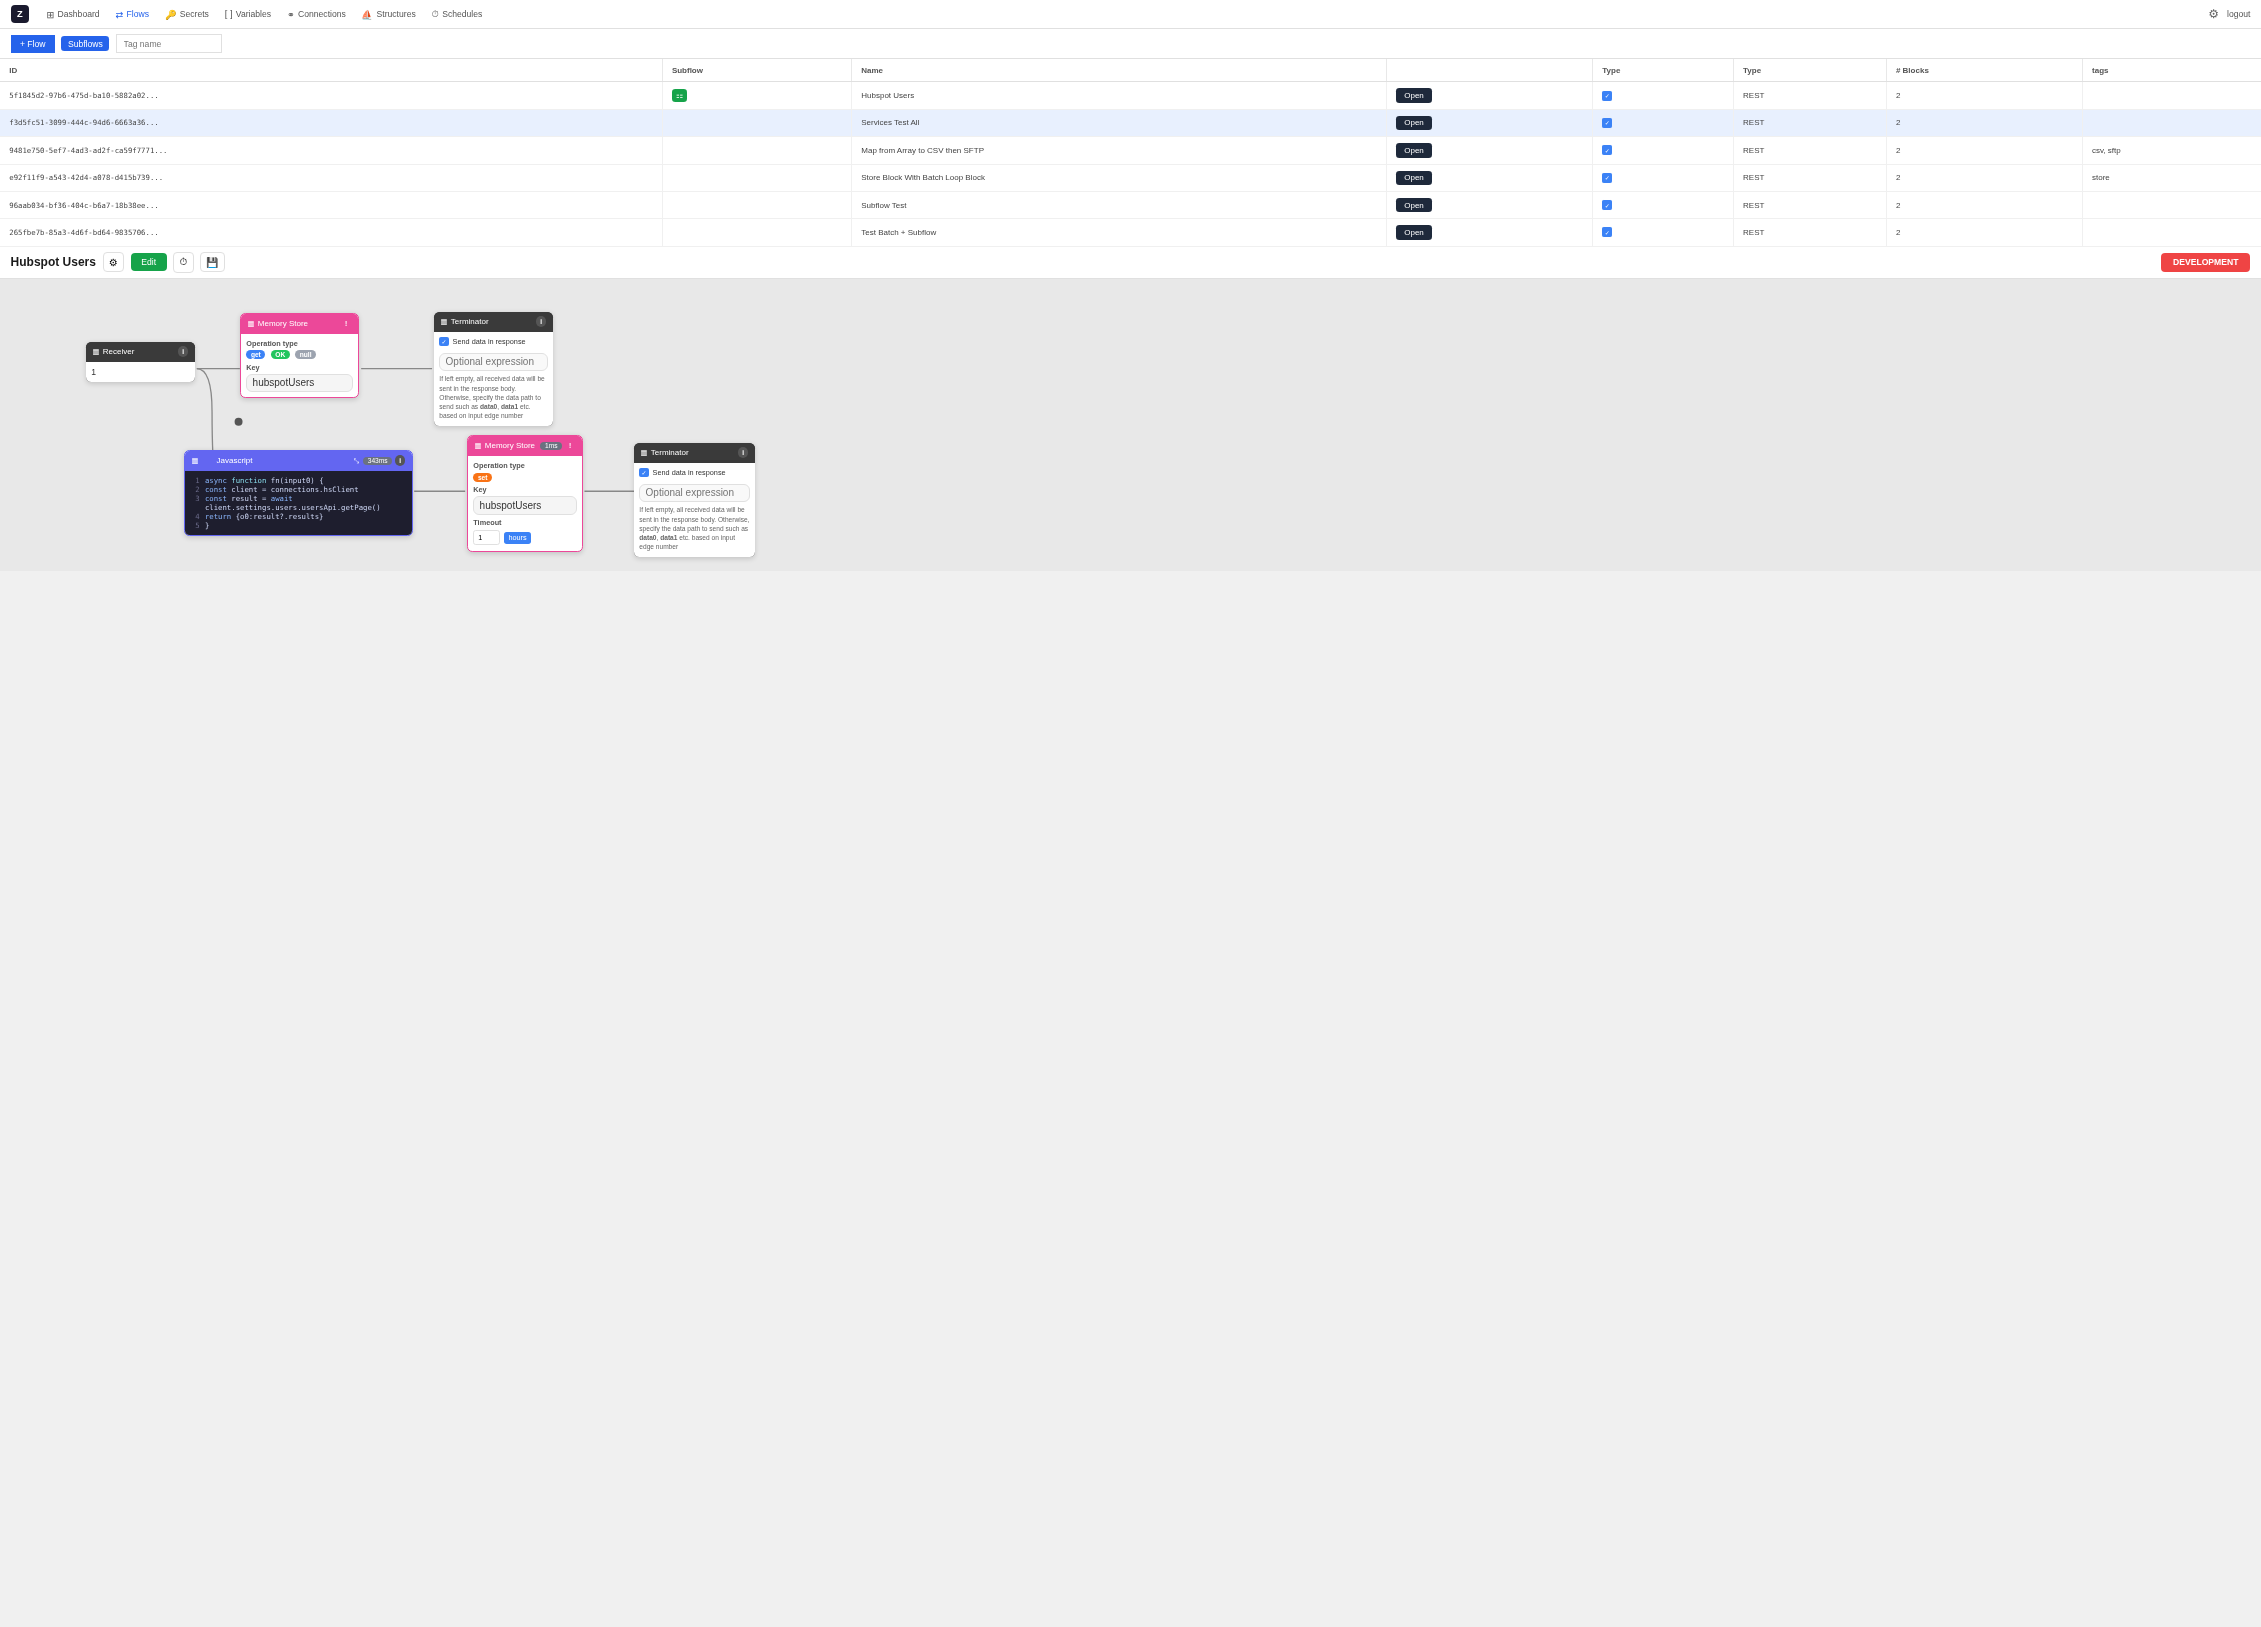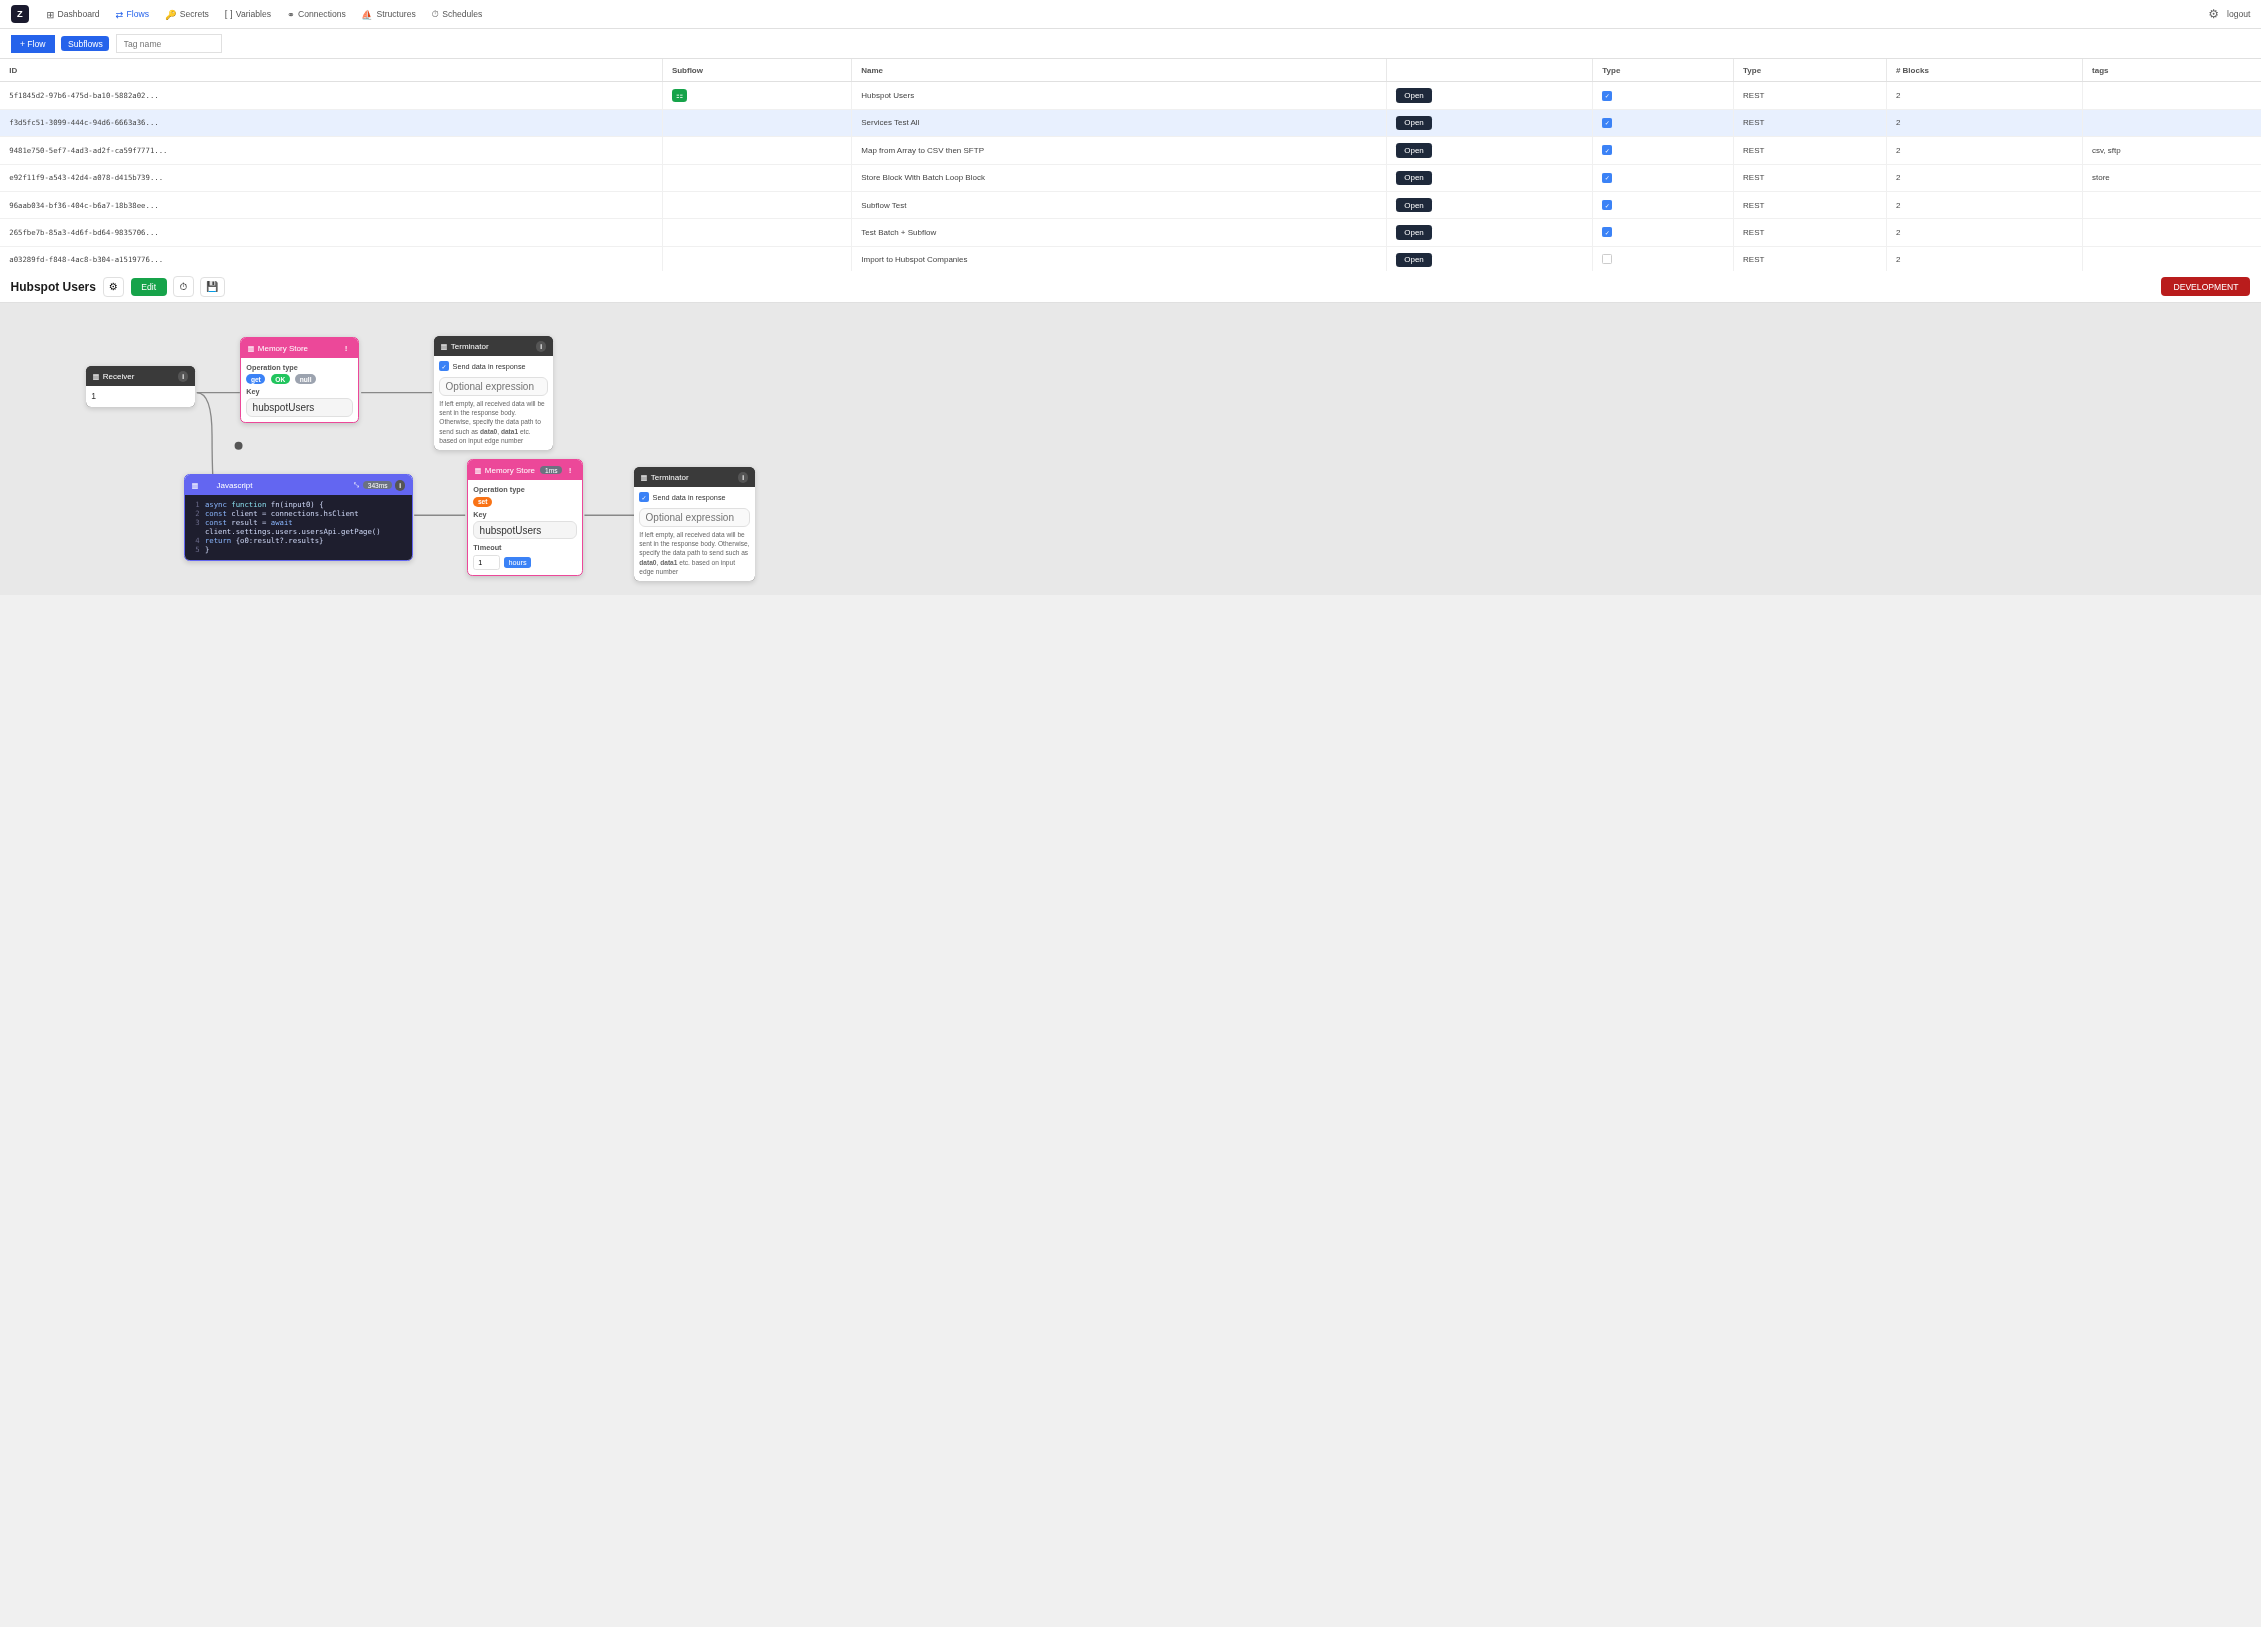--- a/index.html
+++ b/index.html
@@ -37,21 +37,21 @@
 
     
     .canvas-area { background: #e8e8e8; position: relative; height: 292px; overflow: hidden; }
 
     
     .bottom-toolbar { display: flex; align-items: center; background: #fff; border-bottom: 0.7px solid #e0e0e0; padding: 5.3px 10.6px; gap: 6.6px; }
     .flow-title { font-size: 12px; font-weight: 600; color: #1a1a1a; }
     .btn-settings-icon { background: none; border: 0.7px solid #e0e0e0; border-radius: 4px; padding: 3.3px 5.3px; cursor: pointer; font-size: 10px; }
     .btn-edit { background: #16a34a; color: #fff; border: none; border-radius: 4px; padding: 4px 10.6px; cursor: pointer; font-size: 8.6px; font-weight: 500; }
     .btn-icon { background: none; border: 0.7px solid #e0e0e0; border-radius: 4px; padding: 3.3px 5.3px; cursor: pointer; font-size: 10px; }
-    .btn-development { background: #b91c1c; color: #fff; border: none; border-radius: 4px; padding: 4.6px 12px; cursor: pointer; font-size: 8.6px; font-weight: 400; margin-left: auto; }
+    .btn-development { background: #ef4444; color: #fff; border: none; border-radius: 4px; padding: 4.6px 12px; cursor: pointer; font-size: 8.6px; font-weight: 700; margin-left: auto; }
 
     
     .node { position: absolute; border-radius: 5.3px; box-shadow: 0 1.3px 5.3px rgba(0,0,0,0.15); }
 
     
     .node-receiver { background: #2d2d2d; color: #fff; width: 109px; top: 60px; left: 86px; border-radius: 5.3px; overflow: visible; }
     .node-receiver .node-header { background: #3a3a3a; padding: 4.6px 6.6px; display: flex; align-items: center; justify-content: space-between; border-radius: 5.3px 5.3px 0 0; font-size: 8px; font-weight: 500; }
     .node-receiver .node-body { background: #fff; color: #333; padding: 5.3px; border-radius: 0 0 5.3px 5.3px; min-height: 20px; }
 
     
@@ -230,30 +230,20 @@
       <td></td>
       <td>Test Batch + Subflow</td>
       <td><button class="open-btn">Open</button></td>
       <td><div class="check-box">
               <span style="color:#fff;font-size:6px;">✓</span>
             </div></td>
       <td>REST</td>
       <td>2</td>
       <td></td>
     </tr>
-        <tr>
-      <td style="font-family:monospace;font-size:7.3px;color:#444;">a03289fd-f848-4ac8-b304-a1519776...</td>
-      <td></td>
-      <td>Import to Hubspot Companies</td>
-      <td><button class="open-btn">Open</button></td>
-      <td><div class="check-box-empty"></div></td>
-      <td>REST</td>
-      <td>2</td>
-      <td></td>
-    </tr>
       </tbody>
   </table>
 </div>
 
 <div>
   <div class="bottom-toolbar">
     <span class="flow-title">Hubspot Users</span>
     <button class="btn-settings-icon" title="Settings">⚙</button>
     <button class="btn-edit">Edit</button>
     <button class="btn-icon" title="History">⏱</button>

